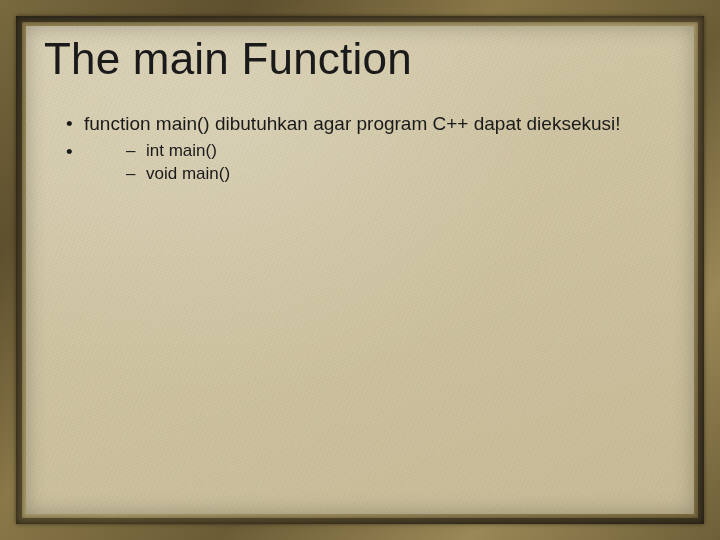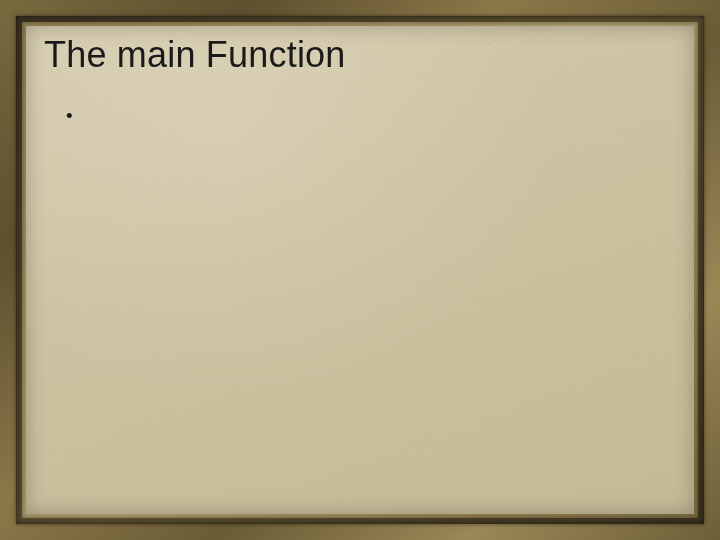--- a/index.html
+++ b/index.html
@@ -34,21 +34,21 @@
     background:
       radial-gradient(ellipse at 30% 20%, rgba(255,255,255,0.15) 0%, rgba(255,255,255,0) 50%),
       repeating-linear-gradient(23deg, rgba(160,140,100,0.08) 0px, rgba(160,140,100,0.08) 1px, rgba(0,0,0,0) 1px, rgba(0,0,0,0) 3px),
       repeating-linear-gradient(113deg, rgba(150,130,90,0.06) 0px, rgba(150,130,90,0.06) 1px, rgba(0,0,0,0) 1px, rgba(0,0,0,0) 4px),
       linear-gradient(160deg, #d8cfb2 0%, #cfc5a4 40%, #c7bc98 100%);
     box-shadow: inset 0 0 20px rgba(0,0,0,0.25);
     padding: 8px 18px 18px 18px;
     color: #1a1a1a;
   }
   .title {
-    font-size: 36px;
+    font-size: 44px;
     font-weight: 400;
     margin-bottom: 28px;
     letter-spacing: 0.2px;
   }
   ul.bullets {
     list-style: none;
     padding-left: 22px;
     font-size: 19px;
     line-height: 1.28;
   }
@@ -87,19 +87,30 @@
 
 <div class="frame-outer">
   <div class="frame-mid">
     <div class="frame-inner">
       <div class="canvas">
 
         <h1 class="title">The main Function</h1>
 
         <ul class="bullets">
           <li>
+            <span>function main() dibutuhkan agar program C++ dapat dieksekusi!</span>
+          </li>
+          <li>
+            <ul class="sub">
+              <li>
+                <span>int main()</span>
+              </li>
+              <li>
+                <span>void main()</span>
+              </li>
+            </ul>
           </li>
         </ul>
 
       </div>
     </div>
   </div>
 </div>
 
 </body></html>

